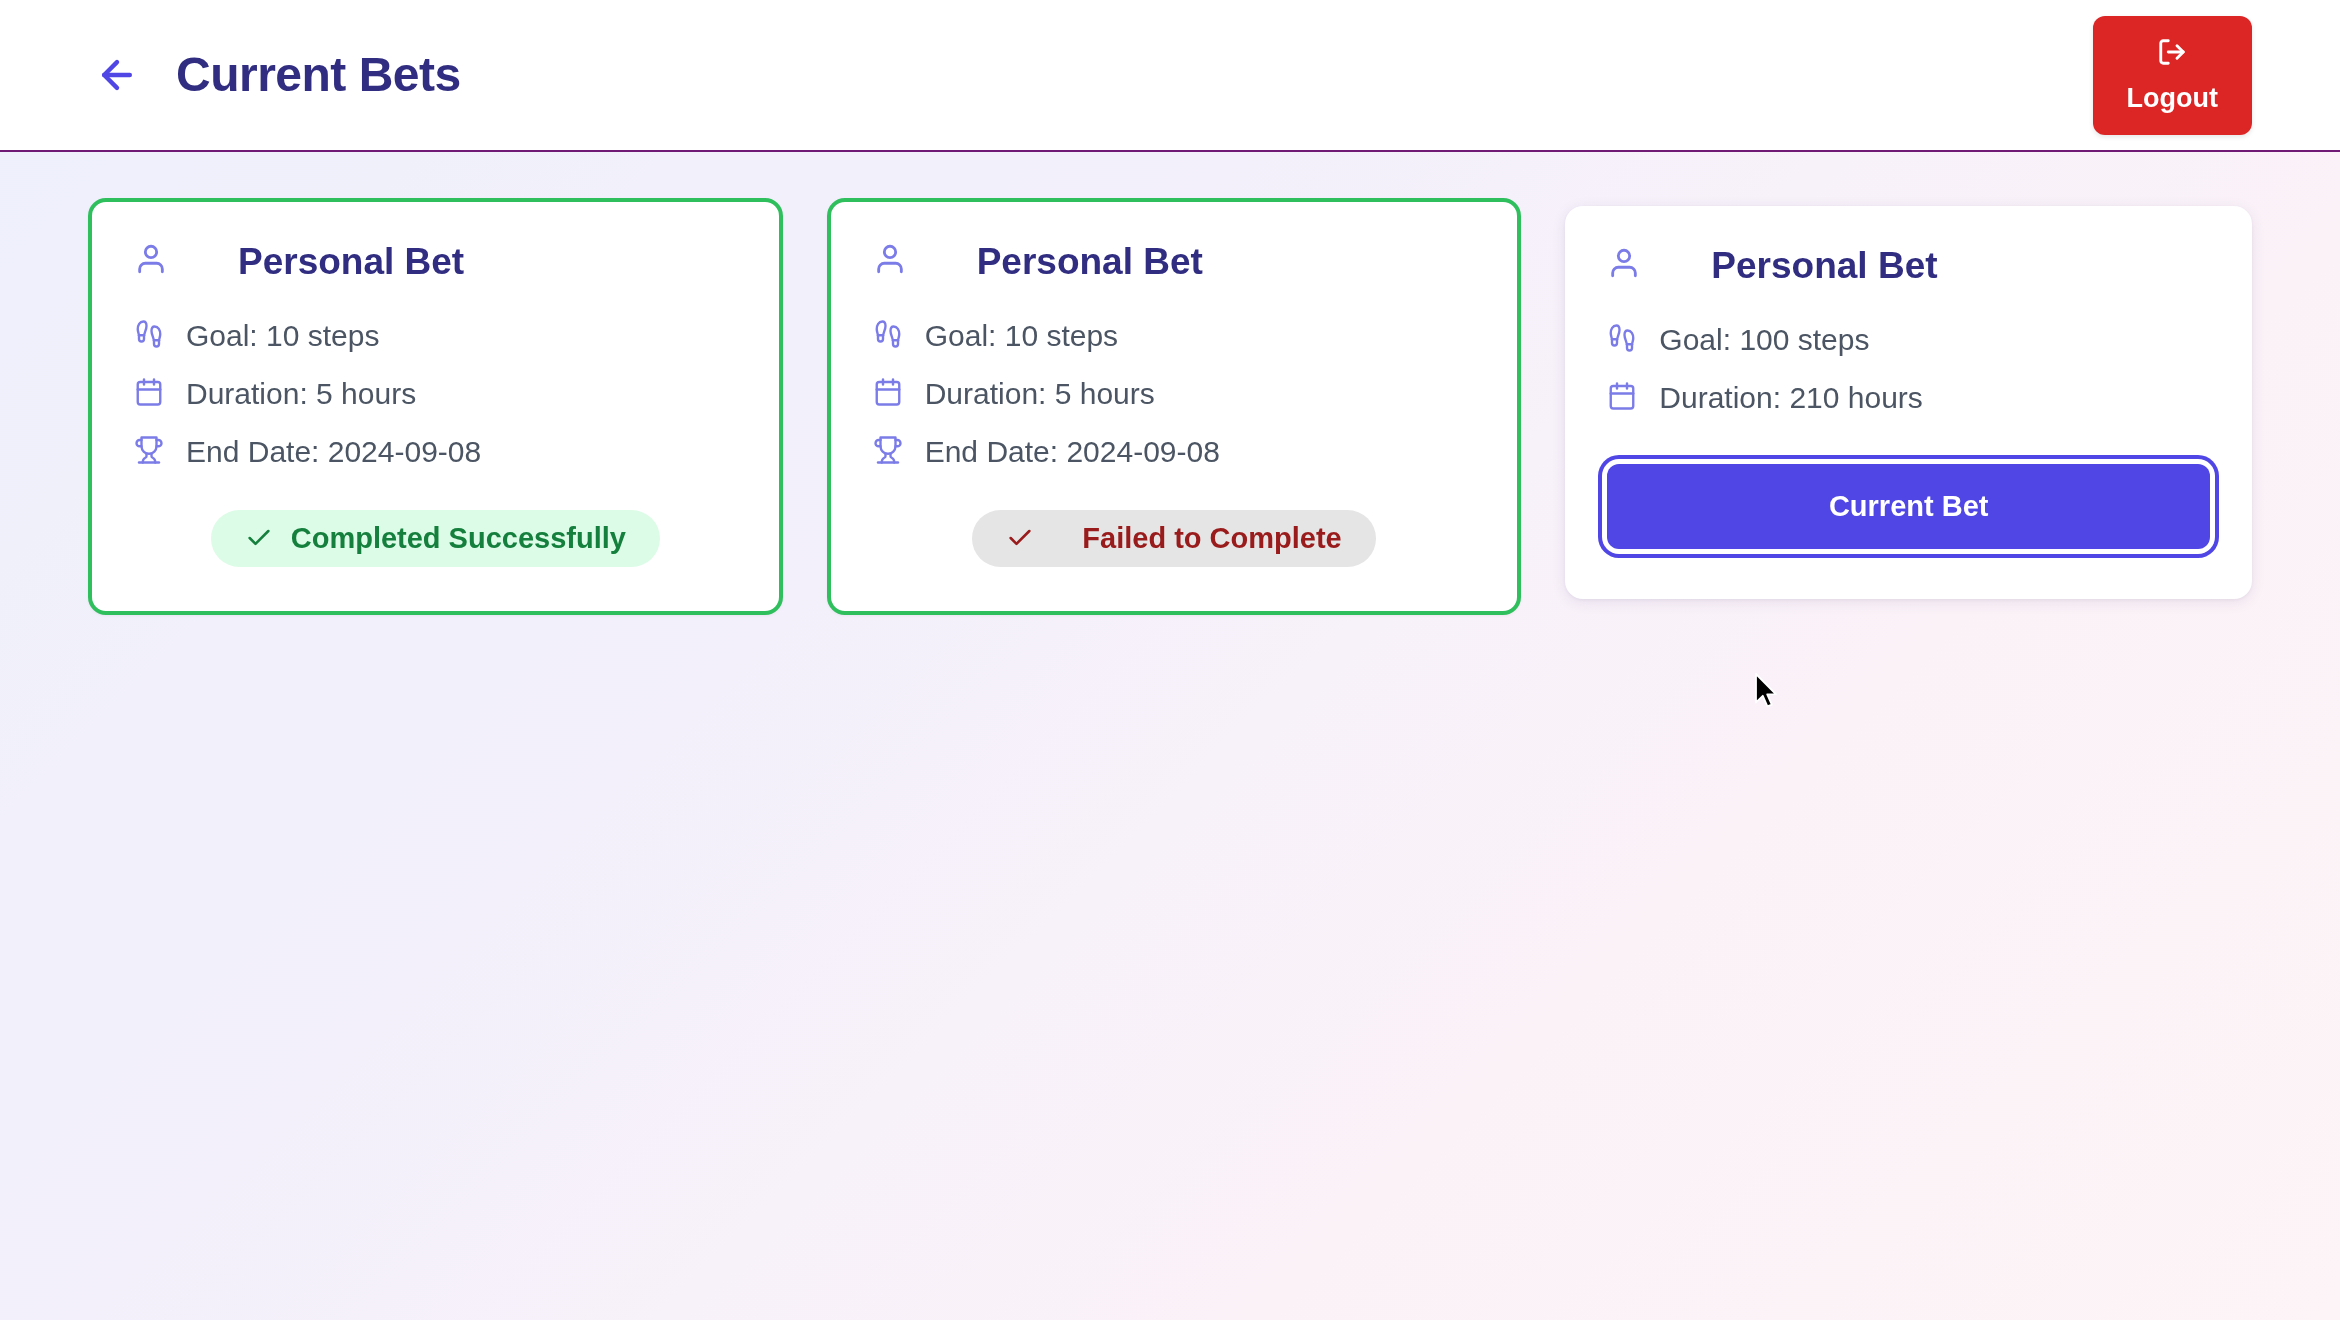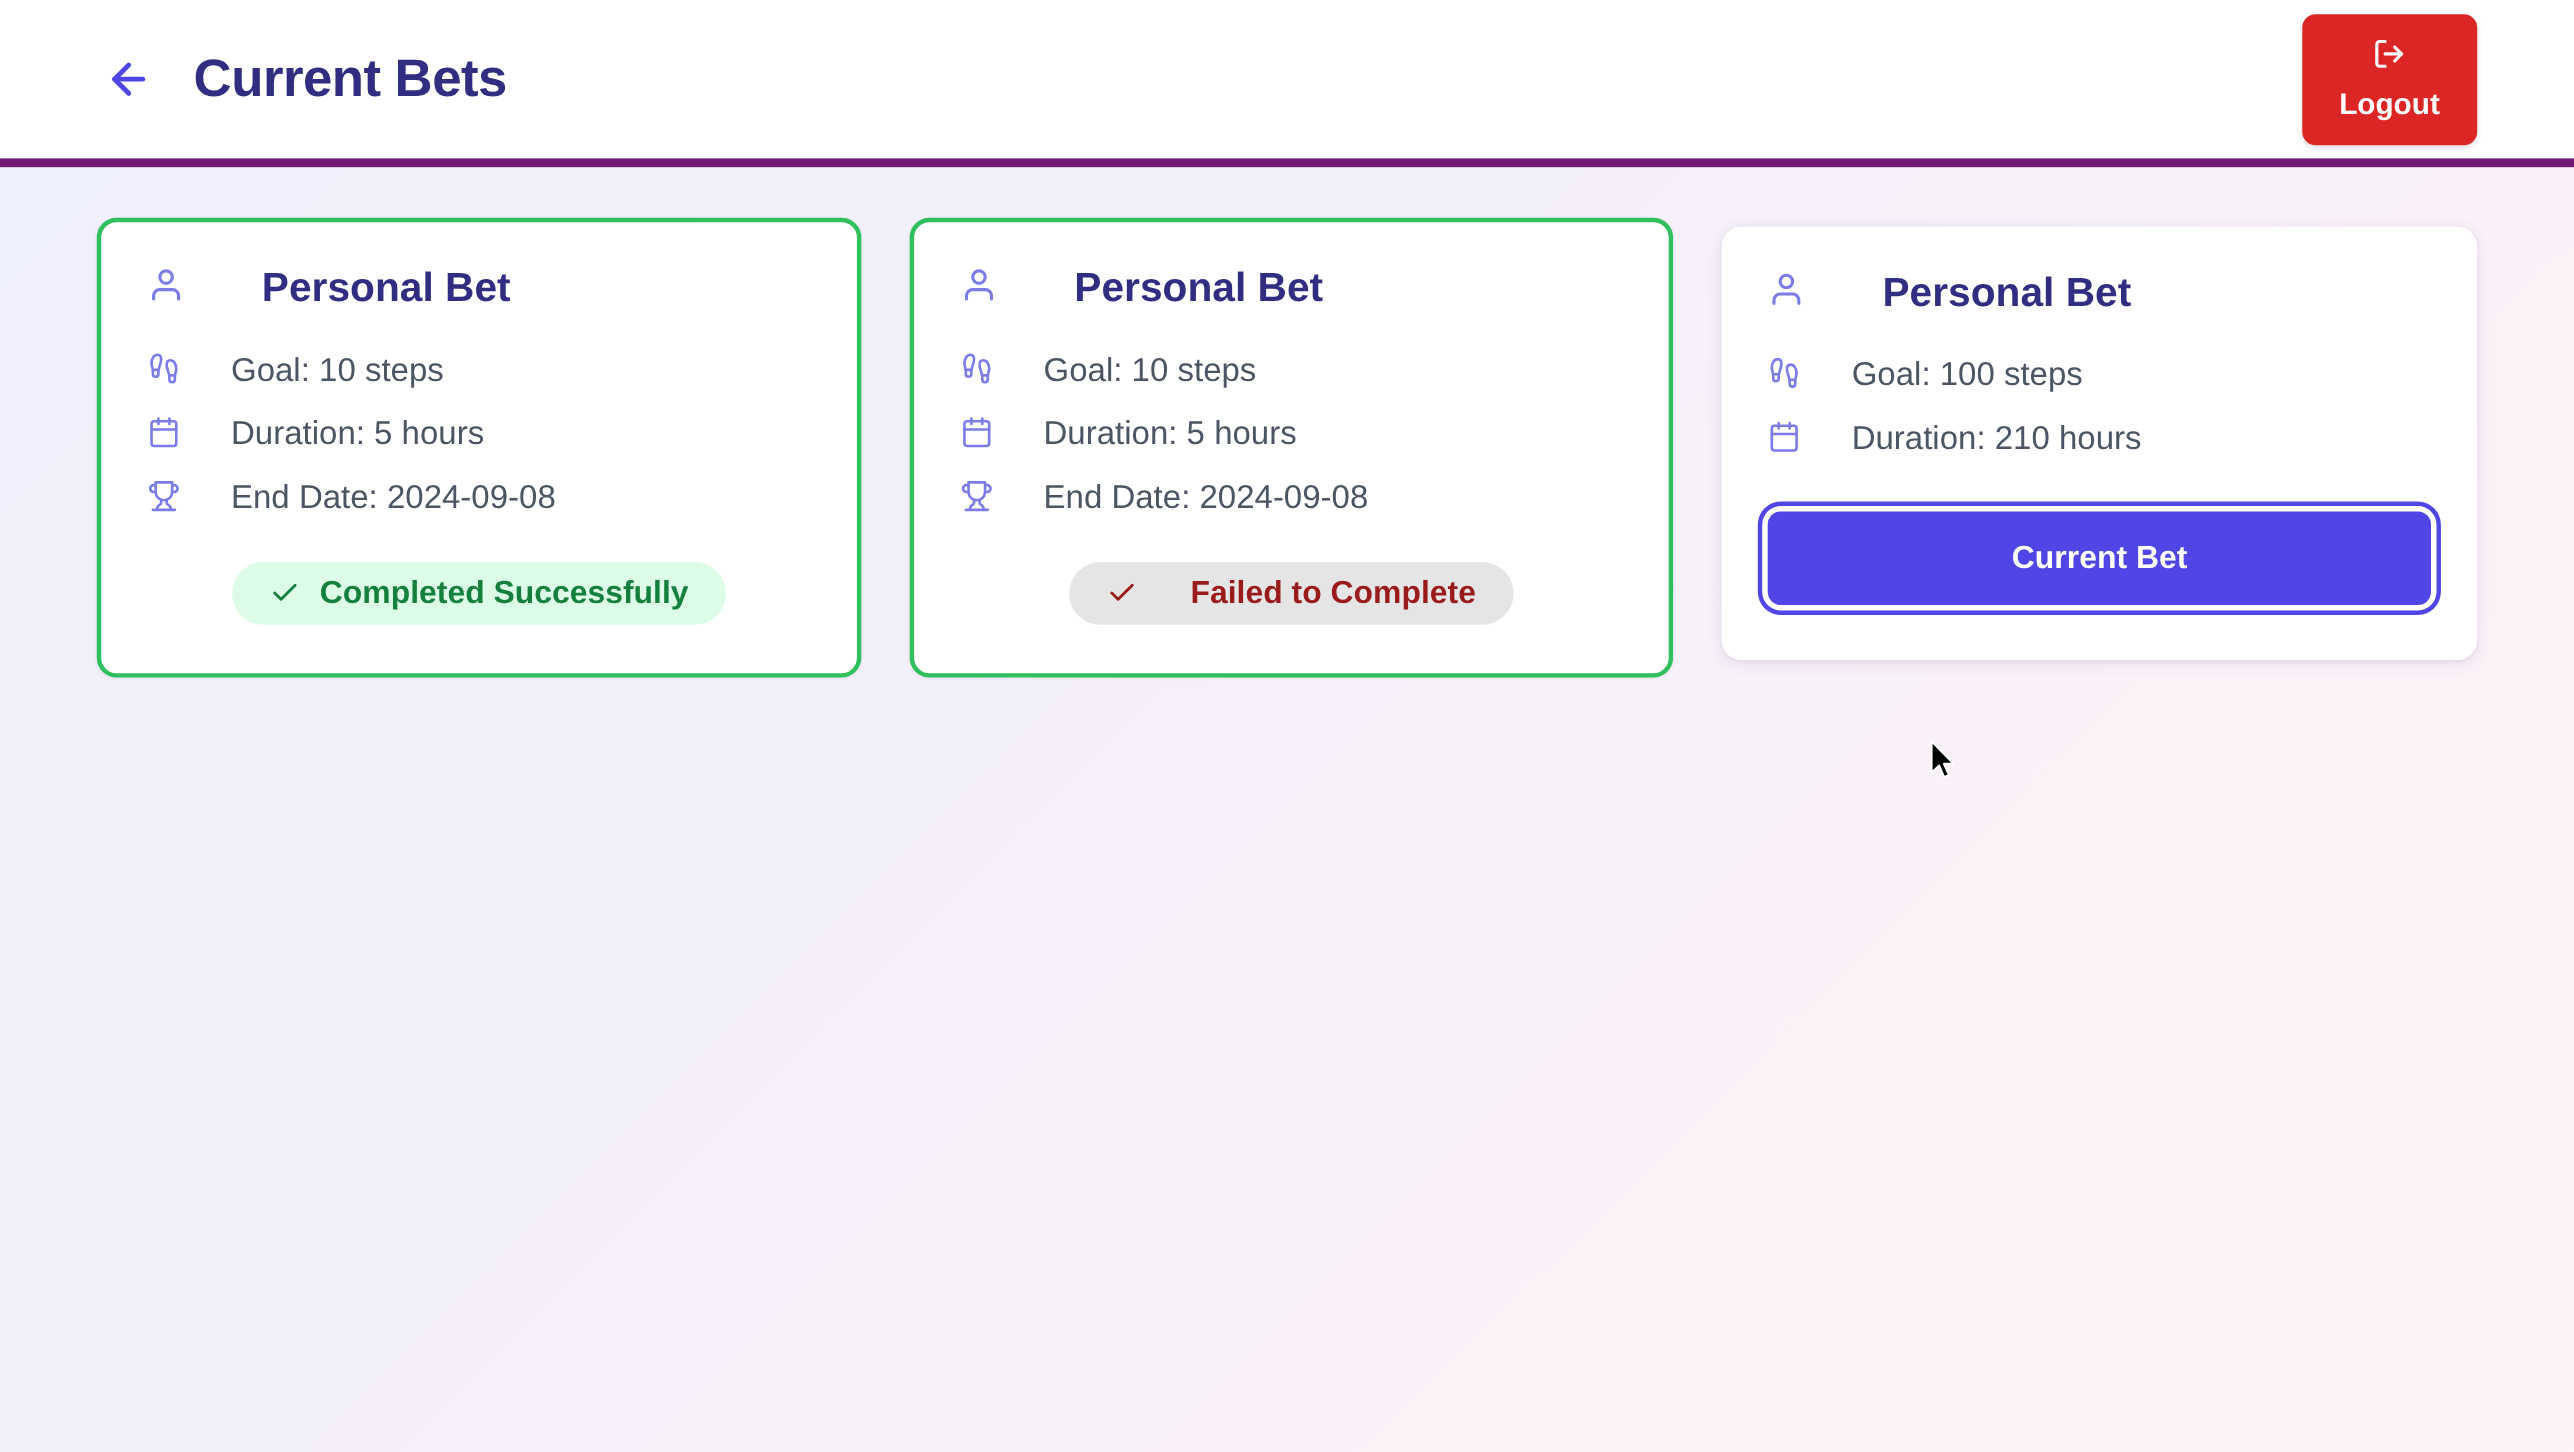--- a/index.html
+++ b/index.html
@@ -12,21 +12,21 @@
   body {
     font-family:"Liberation Sans", sans-serif;
     background:linear-gradient(135deg,#eef0fb 0%, #f3f0fb 38%, #fbf2f8 70%, #fdf4f7 100%);
     position:relative;
   }
 
   
   .header {
     height:152px;
     background:#ffffff;
-    border-bottom:8px solid #701a75;
+    border-bottom:2px solid #701a75;
     display:flex;
     align-items:center;
     padding:0 88px 0 88px;
     position:relative;
     z-index:5;
   }
 
   .header-left {
     display:flex;
     align-items:center;
@@ -121,21 +121,20 @@
     align-items:center;
     gap:22px;
     margin-bottom:22px;
   }
   .detail-row:last-of-type { margin-bottom:0; }
 
   .detail-text {
     font-size:30px;
     color:#4b5563;
     line-height:1.2;
-    margin-left:24px;
   }
 
   .badge-wrap {
     display:flex;
     justify-content:center;
     margin-top:40px;
   }
 
   .badge {
     display:inline-flex;

